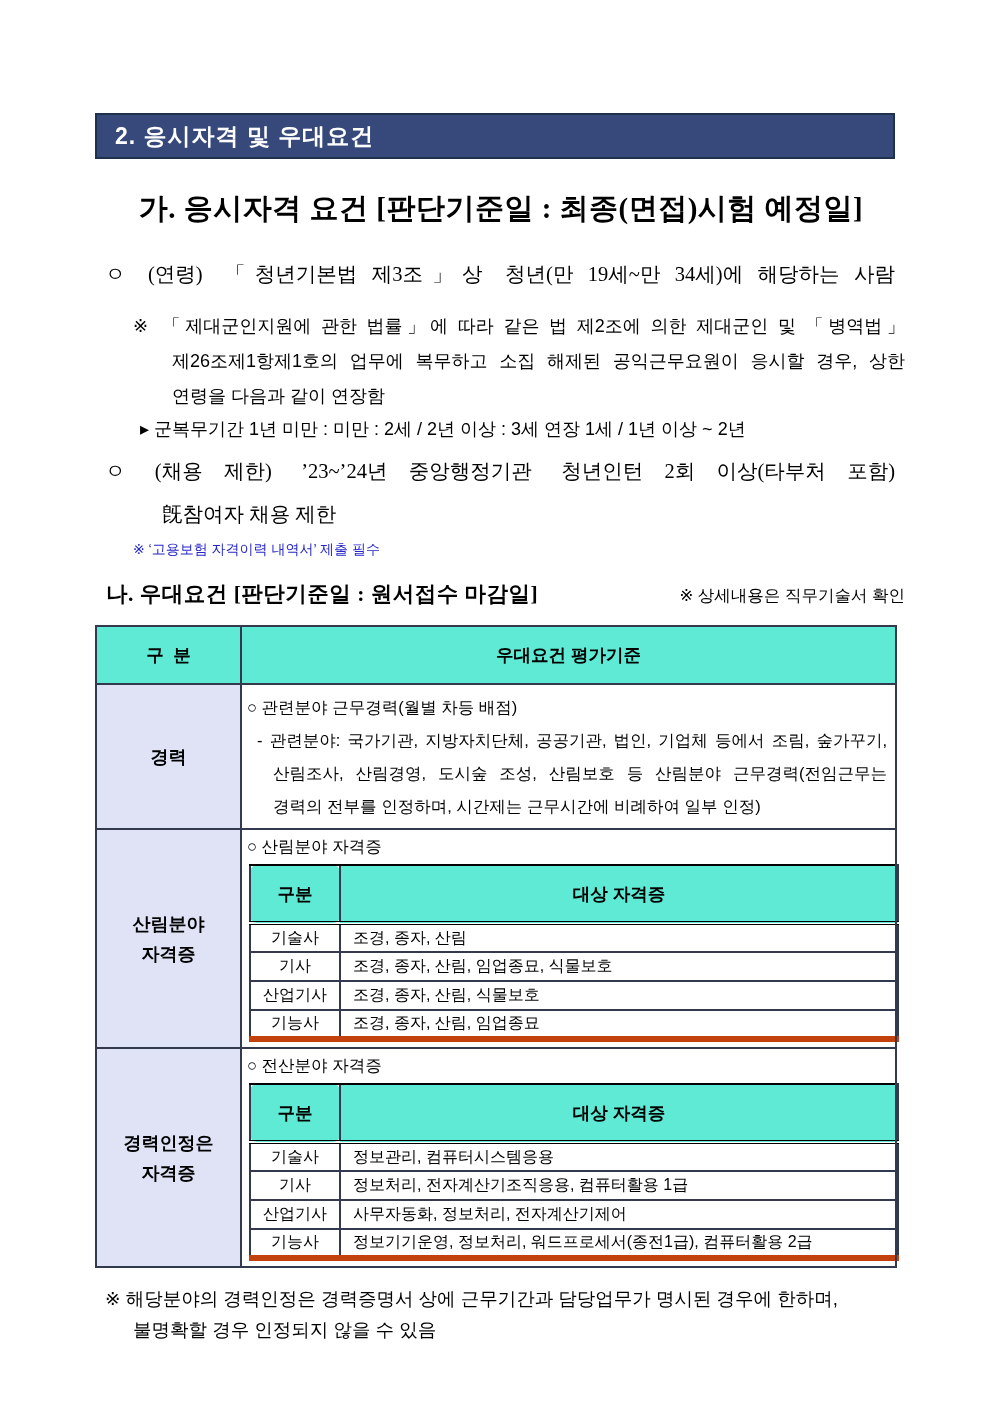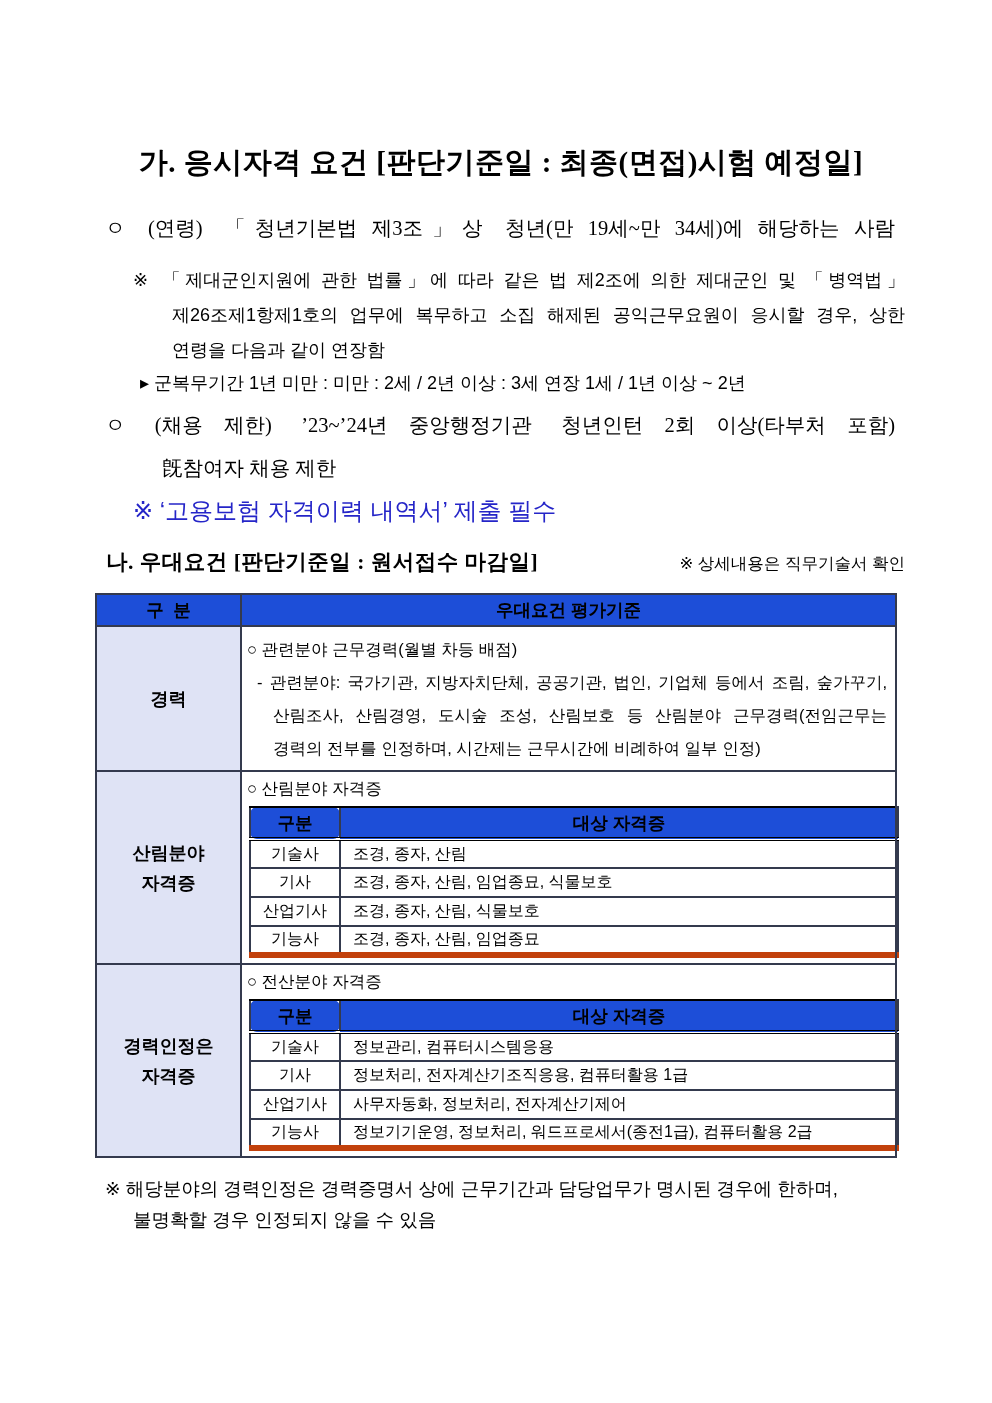--- a/index.html
+++ b/index.html
@@ -30,33 +30,33 @@
   .b-age{margin-top:31px;text-align:justify;text-align-last:justify;}
   .note1{
     margin-top:21px;font-size:18px;line-height:35px;
     padding-left:77px;text-indent:-39px;width:810px;box-sizing:border-box;
     text-align:justify;word-break:keep-all;
   }
   .subbullet{margin-top:3px;font-size:18px;padding-left:45px;word-break:keep-all;}
   .b2{margin-top:16px;}
   .b2-line1{text-align:justify;text-align-last:justify;}
   .b2-line2{padding-left:57px;margin-top:15px;}
-  .note-blue{margin-top:13px;color:#2525c8;font-size:24px;padding-left:38px;font-weight:500;}
+  .note-blue{margin-top:13px;color:#2525c8;font-size:14px;padding-left:38px;font-weight:500;}
   
   .h-na{margin-top:20px;display:flex;align-items:baseline;width:810px;}
   .h-na .left{
     font-family:"Liberation Serif","DejaVu Serif",serif;
     font-size:21.5px;font-weight:bold;padding-left:11px;letter-spacing:.5px;
   }
   .h-na .right{margin-left:auto;font-size:16.5px;}
   
   table.main{margin-top:17px;width:802px;border-collapse:collapse;table-layout:fixed;}
   .main th,.main td{border:2px solid #343a4e;box-sizing:border-box;}
   .main col.c-label{width:145px;}
-  .main thead th{height:32px;background:#1d4ed8;font-size:17.5px;font-weight:bold;text-align:center;white-space:pre;}
+  .main thead th{height:58px;background:#5eead4;font-size:17.5px;font-weight:bold;text-align:center;white-space:pre;}
   .main td.label{
     background:#dfe3f5;text-align:center;vertical-align:middle;
     font-weight:bold;font-size:18px;white-space:pre-line;line-height:30px;
   }
   .main td.content{vertical-align:top;padding:6px 8px 5px 5px;font-size:16.5px;}
   tr.r-career{height:132px;}
   tr.r-forest{height:185px;}
   tr.r-it{height:189px;}
   .r-career td.content{line-height:33px;}
   .career-detail{padding-left:26px;text-indent:-16px;text-align:justify;word-break:keep-all;}
@@ -79,20 +79,23 @@
   .footnote{
     margin-top:15px;font-size:18.5px;line-height:31px;width:812px;
     padding-left:38px;text-indent:-28px;box-sizing:border-box;word-break:keep-all;
   }
 </style>
 </head>
 <body>
 
 <div class="page">
 
+  <div class="title-bar">
+    <span class="bar-text">2. 응시자격 및 우대요건</span>
+  </div>
 
   <div class="h-ga">가. 응시자격 요건 [판단기준일 : 최종(면접)시험 예정일]</div>
 
   <div class="bullet b-age">
     <span class="seg">ㅇ</span>
     <span class="seg lbl">(연령)</span>
     <span class="seg">「청년기본법 제3조」상</span>
     <span class="emph">청년(만 19세~만 34세)에 해당하는 사람</span>
   </div>
 

